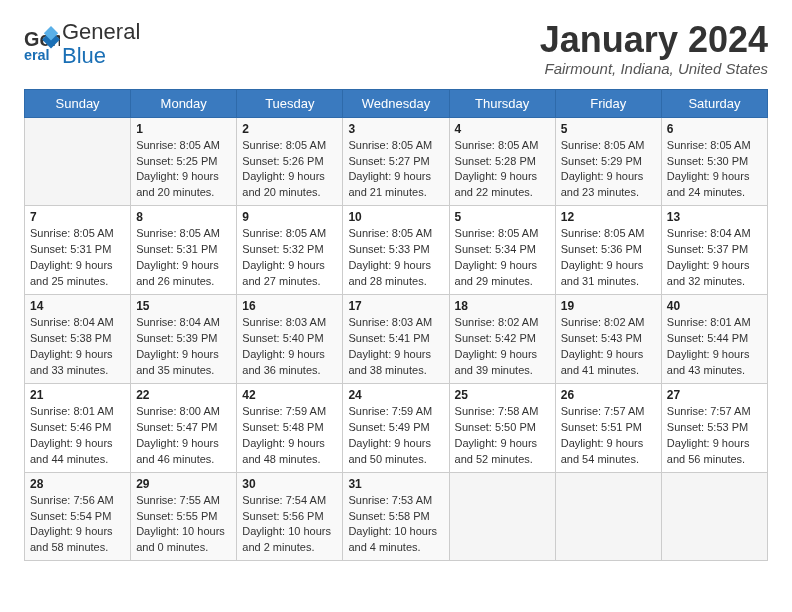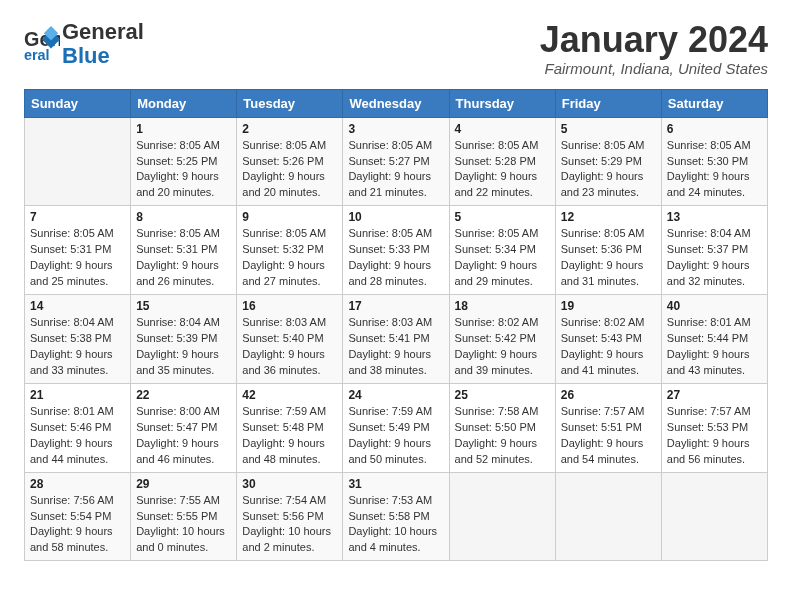--- a/index.html
+++ b/index.html
@@ -18,21 +18,21 @@
       justify-content: space-between;
       align-items: flex-start;
       margin-bottom: 12px;
     }
     .logo {
       display: flex;
       align-items: center;
     }
     .logo-text {
       font-size: 22px;
-      font-weight: bold;
+      font-weight: normal;
       line-height: 1.1;
     }
     .logo-general { color: #333; }
     .logo-blue { color: #1a6fb5; }
     .logo-icon {
       width: 36px;
       height: 36px;
       margin-right: 2px;
     }
     .title-block {
@@ -53,23 +53,23 @@
     }
     .calendar {
       width: 100%;
       border-collapse: collapse;
       font-size: 11px;
     }
     .calendar thead tr th {
       background-color: #3a7abf;
       color: #fff;
       font-size: 13px;
-      font-weight: bold;
+      font-weight: normal;
       padding: 6px 6px;
-      text-align: left;
+      text-align: center;
       border: 1px solid #2e6aaa;
     }
     .calendar tbody tr td {
       border: 1px solid #ccc;
       vertical-align: top;
       padding: 4px 5px;
       width: calc(100% / 7);
       min-height: 80px;
       background: #fff;
     }

